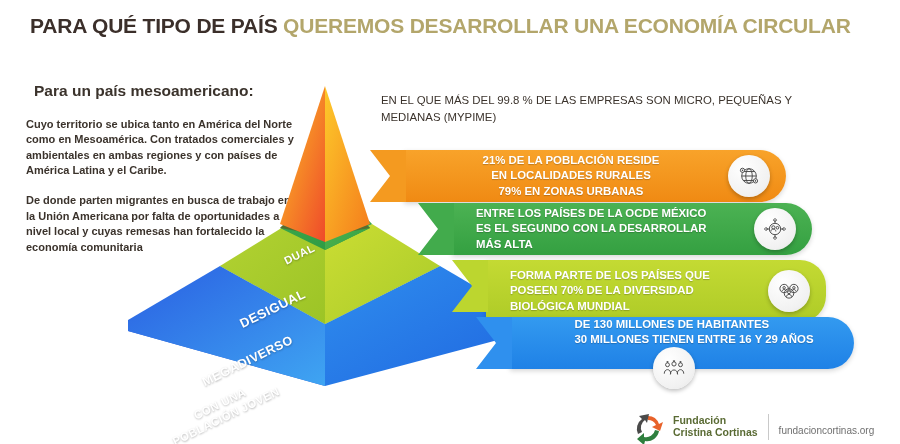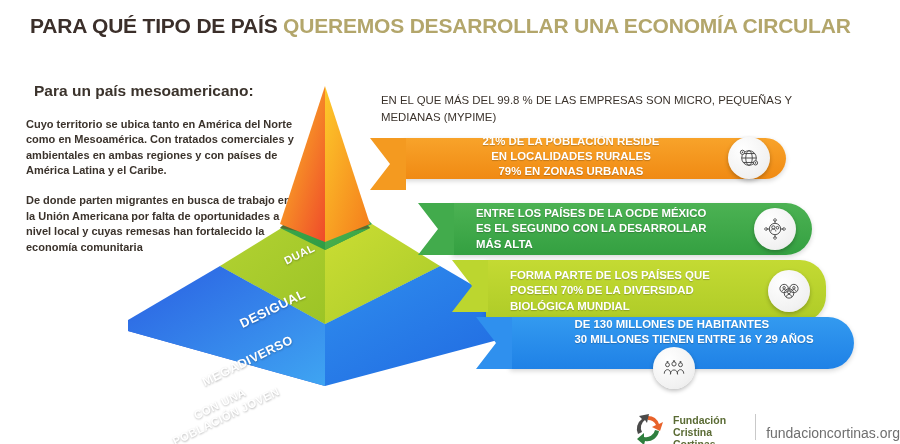--- a/index.html
+++ b/index.html
@@ -88,21 +88,21 @@
   #logo-mark{width:36px;height:32px;flex:0 0 auto;margin-right:7px;}
   #logo-text{
     font-size:10.5px;line-height:1.15;color:#5a6b34;font-weight:bold;
     padding-top:2px;
   }
   #logo-text .l2{color:#5a6b34;}
   #footer-div{
     width:1px;height:26px;background:#c9c9c9;margin:2px 10px 0 10px;flex:0 0 auto;
   }
   #footer-url{
-    font-size:14px;color:#6f6f6f;padding-top:13px;white-space:nowrap;
+    font-size:10px;color:#6f6f6f;padding-top:13px;white-space:nowrap;
   }
 </style>
 </head>
 <body>
 
 <div id="title-bar">
   <span class="title-dark">PARA QUÉ TIPO DE PAÍS</span><span class="title-olive"> QUEREMOS DESARROLLAR UNA ECONOMÍA CIRCULAR</span>
 </div>
 
 <div id="left-col">
@@ -180,21 +180,21 @@
 
   <div class="tier-label" style="left:117px;top:225px;font-size:13px;transform:rotate(-26deg);letter-spacing:.5px;">DESIGUAL</div>
 
   <div class="tier-label" style="left:78px;top:278px;font-size:12.5px;transform:rotate(-26deg);letter-spacing:.5px;">MEGADIVERSO</div>
 
   <div class="tier-label" style="left:38px;top:320px;font-size:11.5px;transform:rotate(-26deg);letter-spacing:.4px;text-align:center;line-height:1.25;white-space:normal;width:130px;">CON UNA POBLACIÓN JOVEN</div>
 </div>
 
 <div id="top-note">EN EL QUE MÁS DEL 99.8 % DE LAS EMPRESAS SON MICRO, PEQUEÑAS Y MEDIANAS (MYPIME)</div>
 
-<div class="callout" style="left:404px;top:138px;width:382px;height:41px;background:linear-gradient(180deg,#f8a32a 0%,#f08a13 100%);align-items:flex-end;">
+<div class="callout" style="left:404px;top:150px;width:382px;height:52px;background:linear-gradient(180deg,#f8a32a 0%,#f08a13 100%);">
   <div class="tail">
     <svg width="36" height="52" viewBox="0 0 36 52">
         <path d="M0 0 H36 V52 H0 L20 26 Z" fill="#f49a20"></path>
       </svg>
   </div>
   <div class="ctext" style="text-align:center;padding-left:10px;">
     <div>21% DE LA POBLACIÓN RESIDE</div>
     <div>EN LOCALIDADES RURALES</div>
     <div>79% EN ZONAS URBANAS</div>
   </div>

